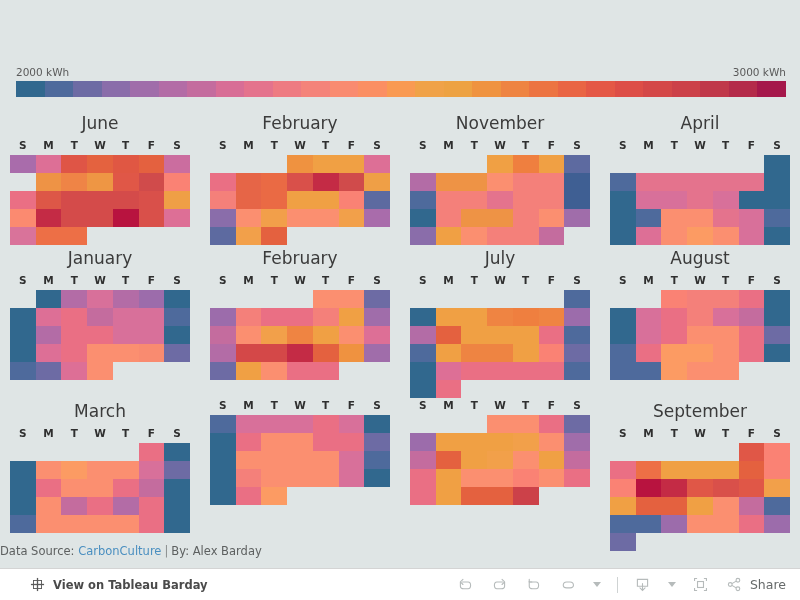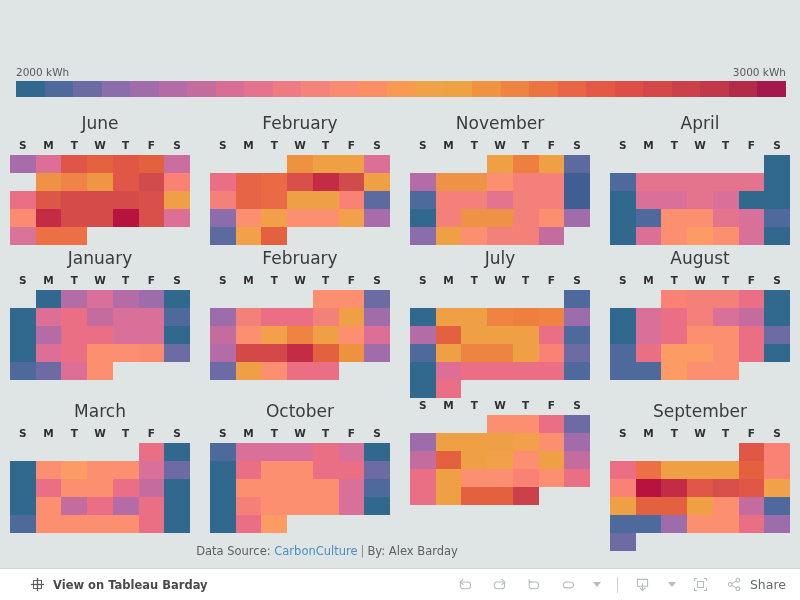--- a/index.html
+++ b/index.html
@@ -56,21 +56,21 @@
   .cal {
     display: grid; grid-template-columns: repeat(7, 1fr);
     grid-auto-rows: 18px;
   }
   .cell { width: 100%; height: 100%; }
   .cell.empty { background: transparent; }
 
   
   .caption {
     position: absolute; left: 0; top: 544px; width: 640px;
-    text-align: center; font-size: 11.5px; color: #5d6060; padding-left: 14px;
+    font-size: 11.5px; color: #5d6060;
   }
   .caption a { color: #4a8fc0; text-decoration: none; }
   .caption .sep { color: #8a8f8f; margin: 0 3px; }
 
   
   .toolbar {
     position: absolute; left: 0; bottom: 0; width: 800px; height: 32px;
     background: #ffffff; border-top: 1px solid #d4d4d4;
     display: flex; align-items: center;
   }
@@ -578,21 +578,20 @@
           <div class="cell" style="background: rgb(78, 106, 156);"></div>
           <div class="cell" style="background: rgb(251, 143, 112);"></div>
           <div class="cell" style="background: rgb(251, 143, 112);"></div>
           <div class="cell" style="background: rgb(251, 143, 112);"></div>
           <div class="cell" style="background: rgb(251, 143, 112);"></div>
           <div class="cell" style="background: rgb(234, 111, 132);"></div>
           <div class="cell" style="background: rgb(49, 104, 142);"></div>
         </div>
       </div>
       <div class="month">
-        <div class="month-title">October</div>
         <div class="dow">
           <span>S</span>
           <span>M</span>
           <span>T</span>
           <span>W</span>
           <span>T</span>
           <span>F</span>
           <span>S</span>
         </div>
         <div class="cal">

